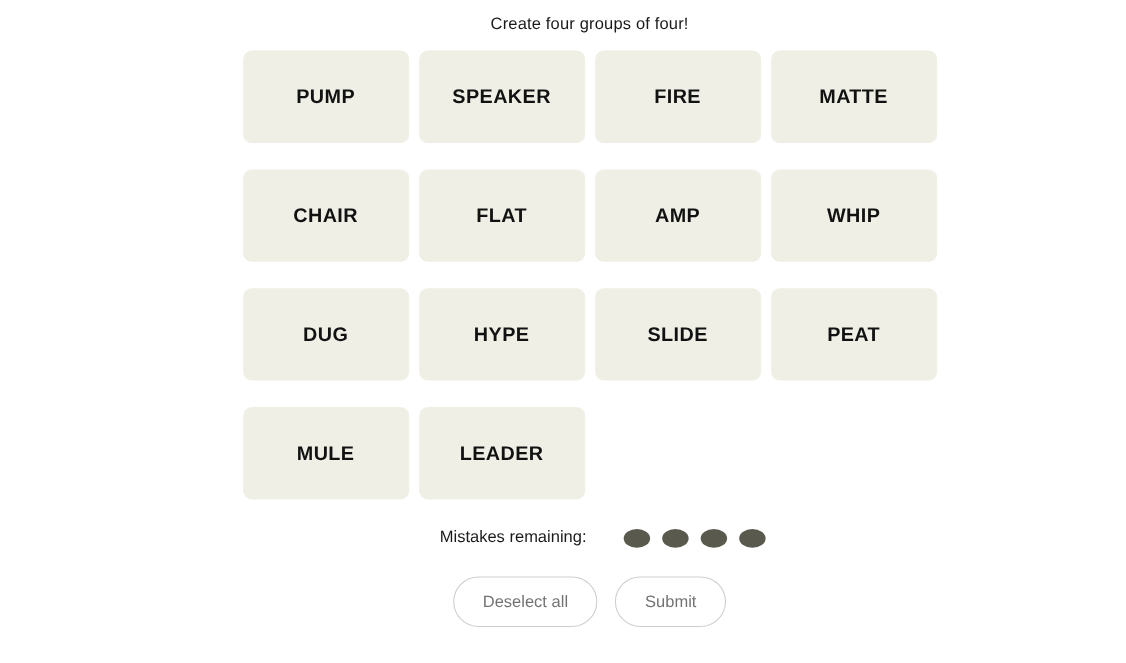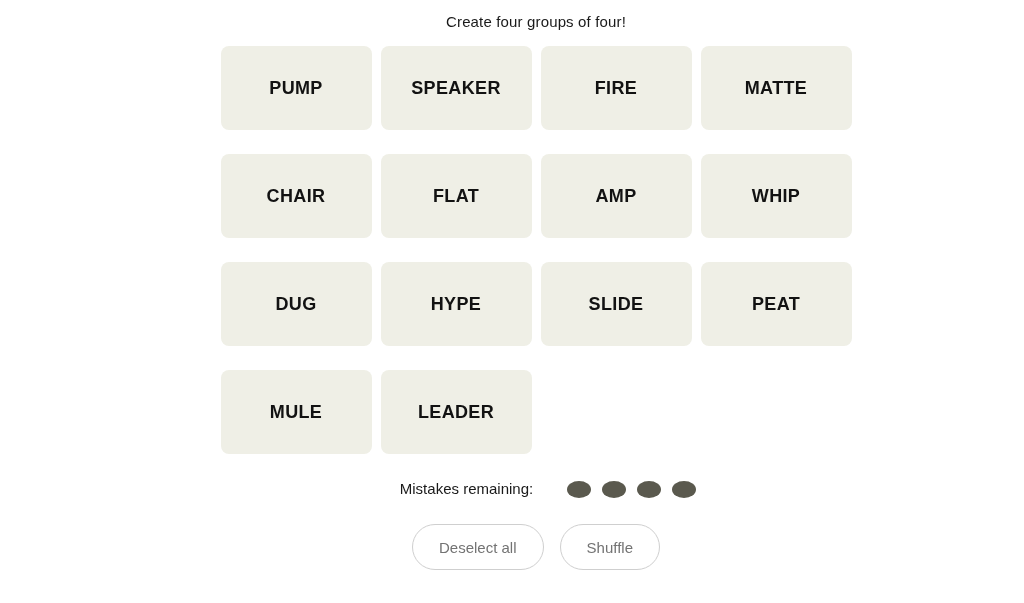--- a/index.html
+++ b/index.html
@@ -153,16 +153,16 @@
     <span class="dots">
       <span class="dot"></span>
       <span class="dot"></span>
       <span class="dot"></span>
       <span class="dot"></span>
     </span>
   </div>
 
   <div class="controls">
     <button class="btn btn-disabled">Deselect all</button>
-    <button class="btn btn-disabled">Shuffle</button>
+    <button class="btn btn-disabled">Submit</button>
   </div>
 
 </div>
 
 </body></html>

